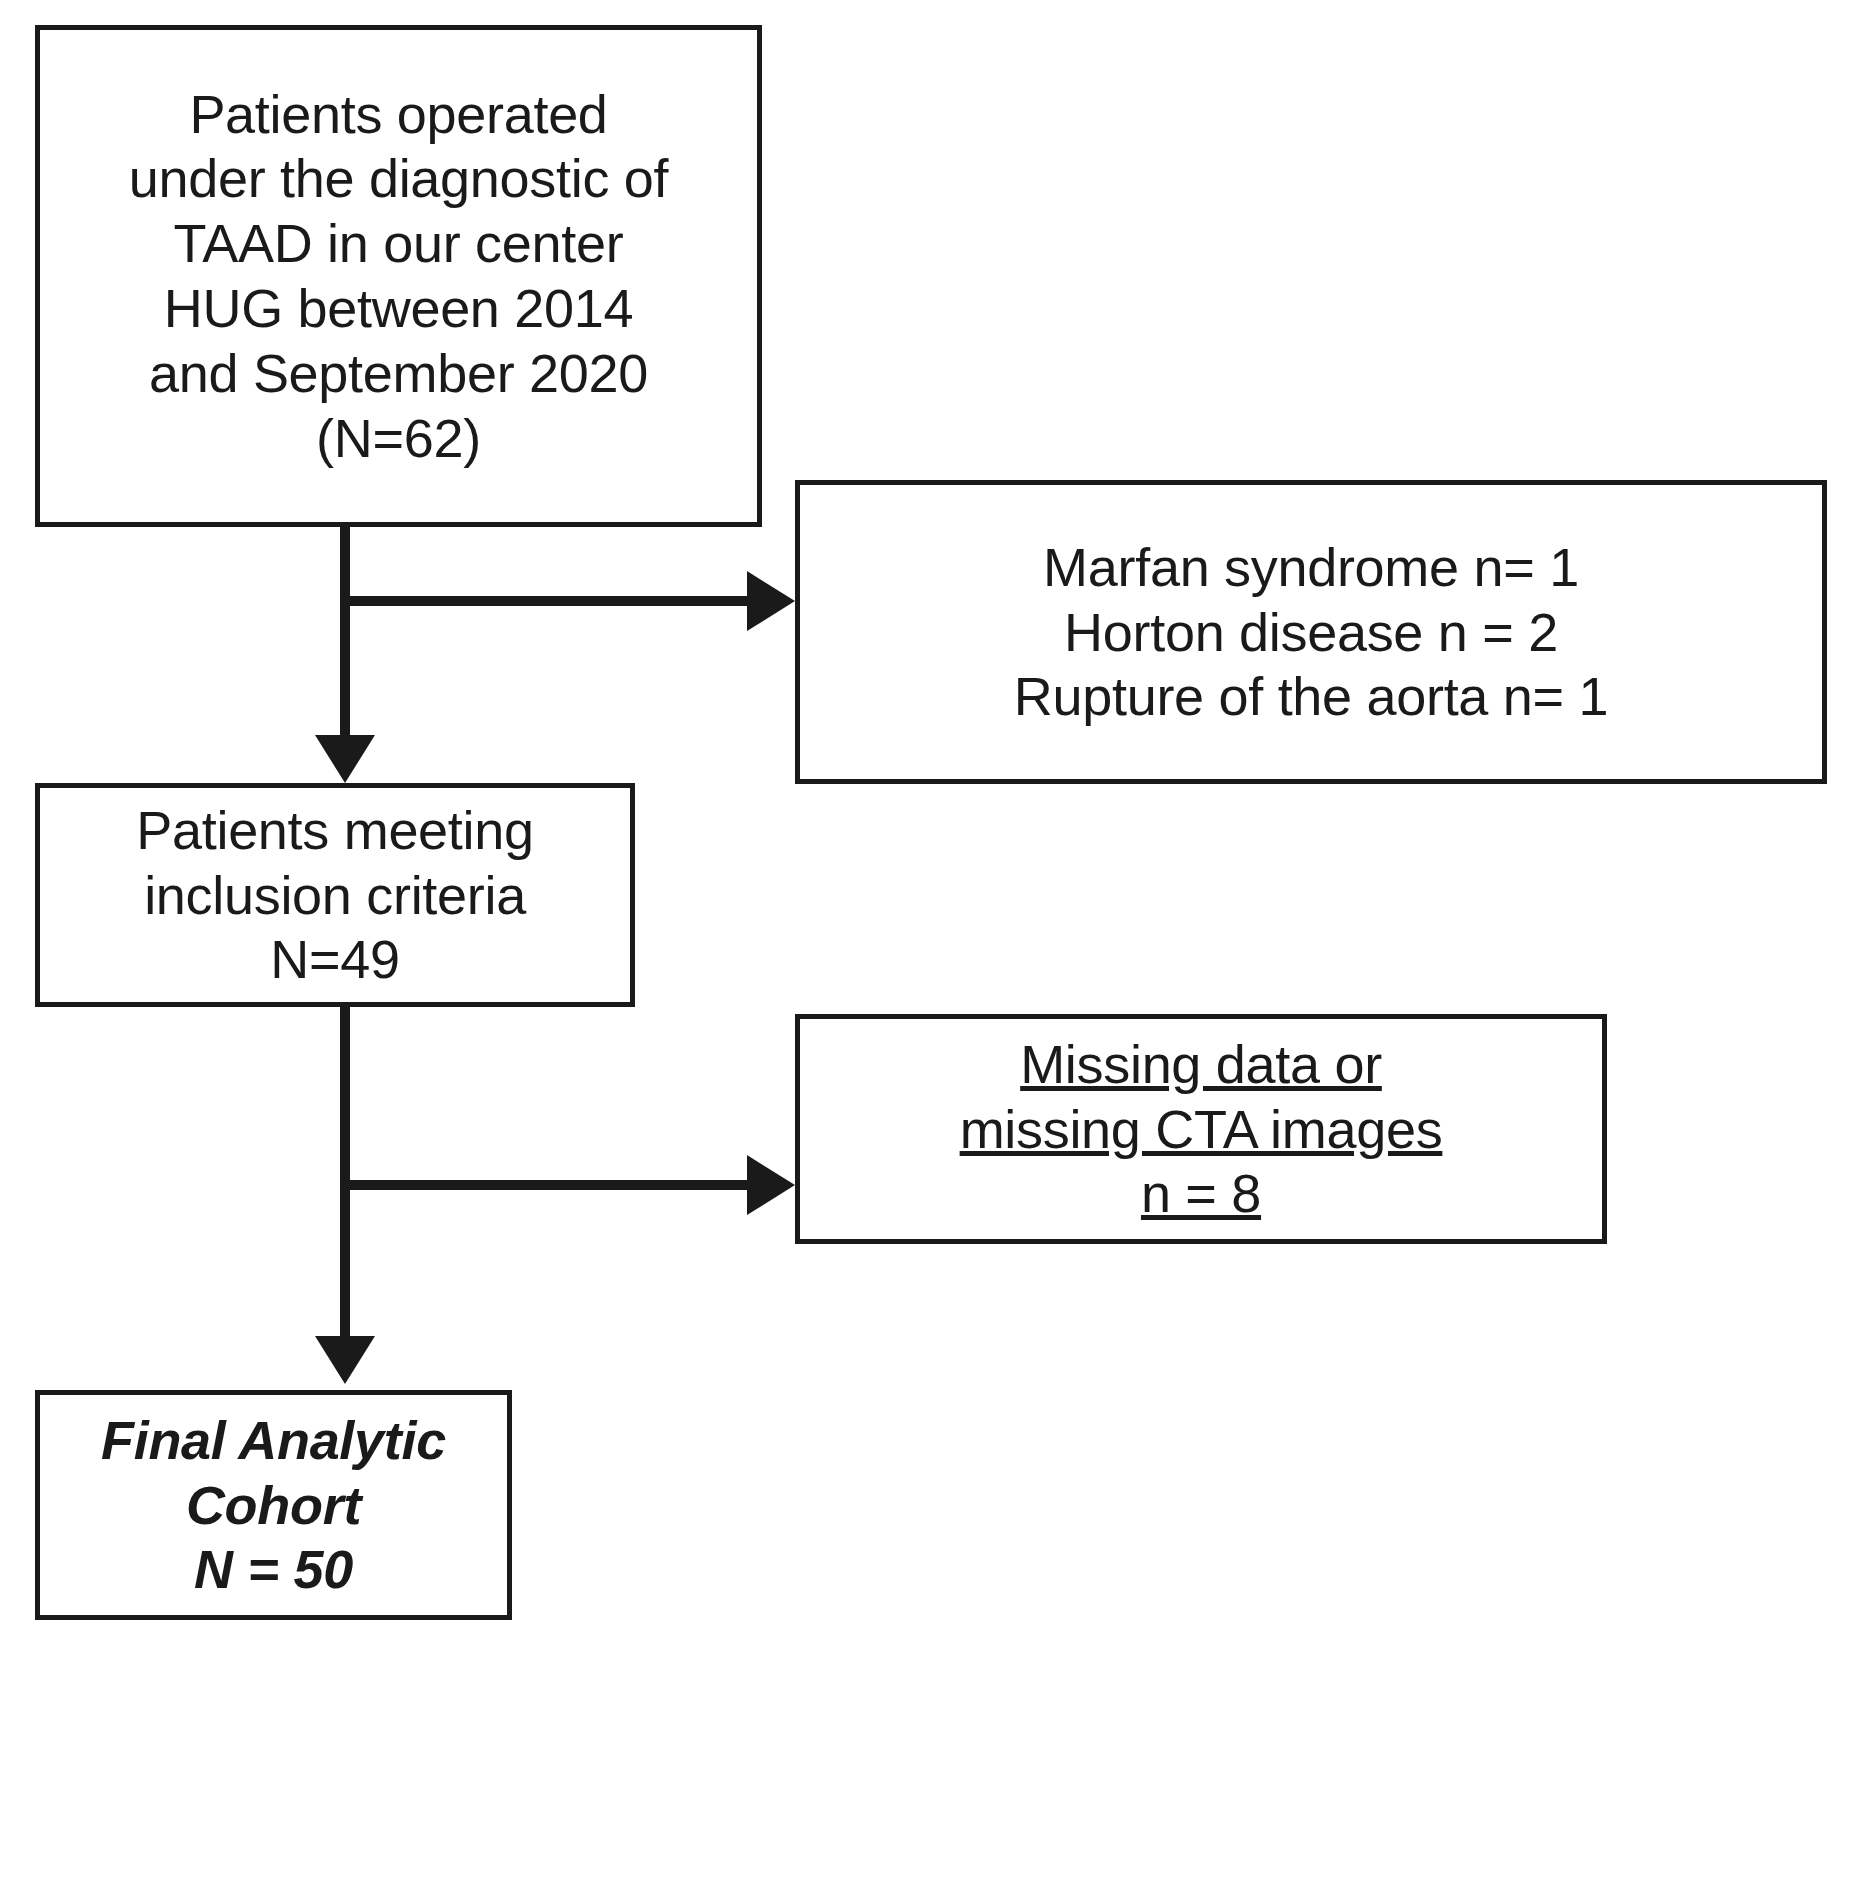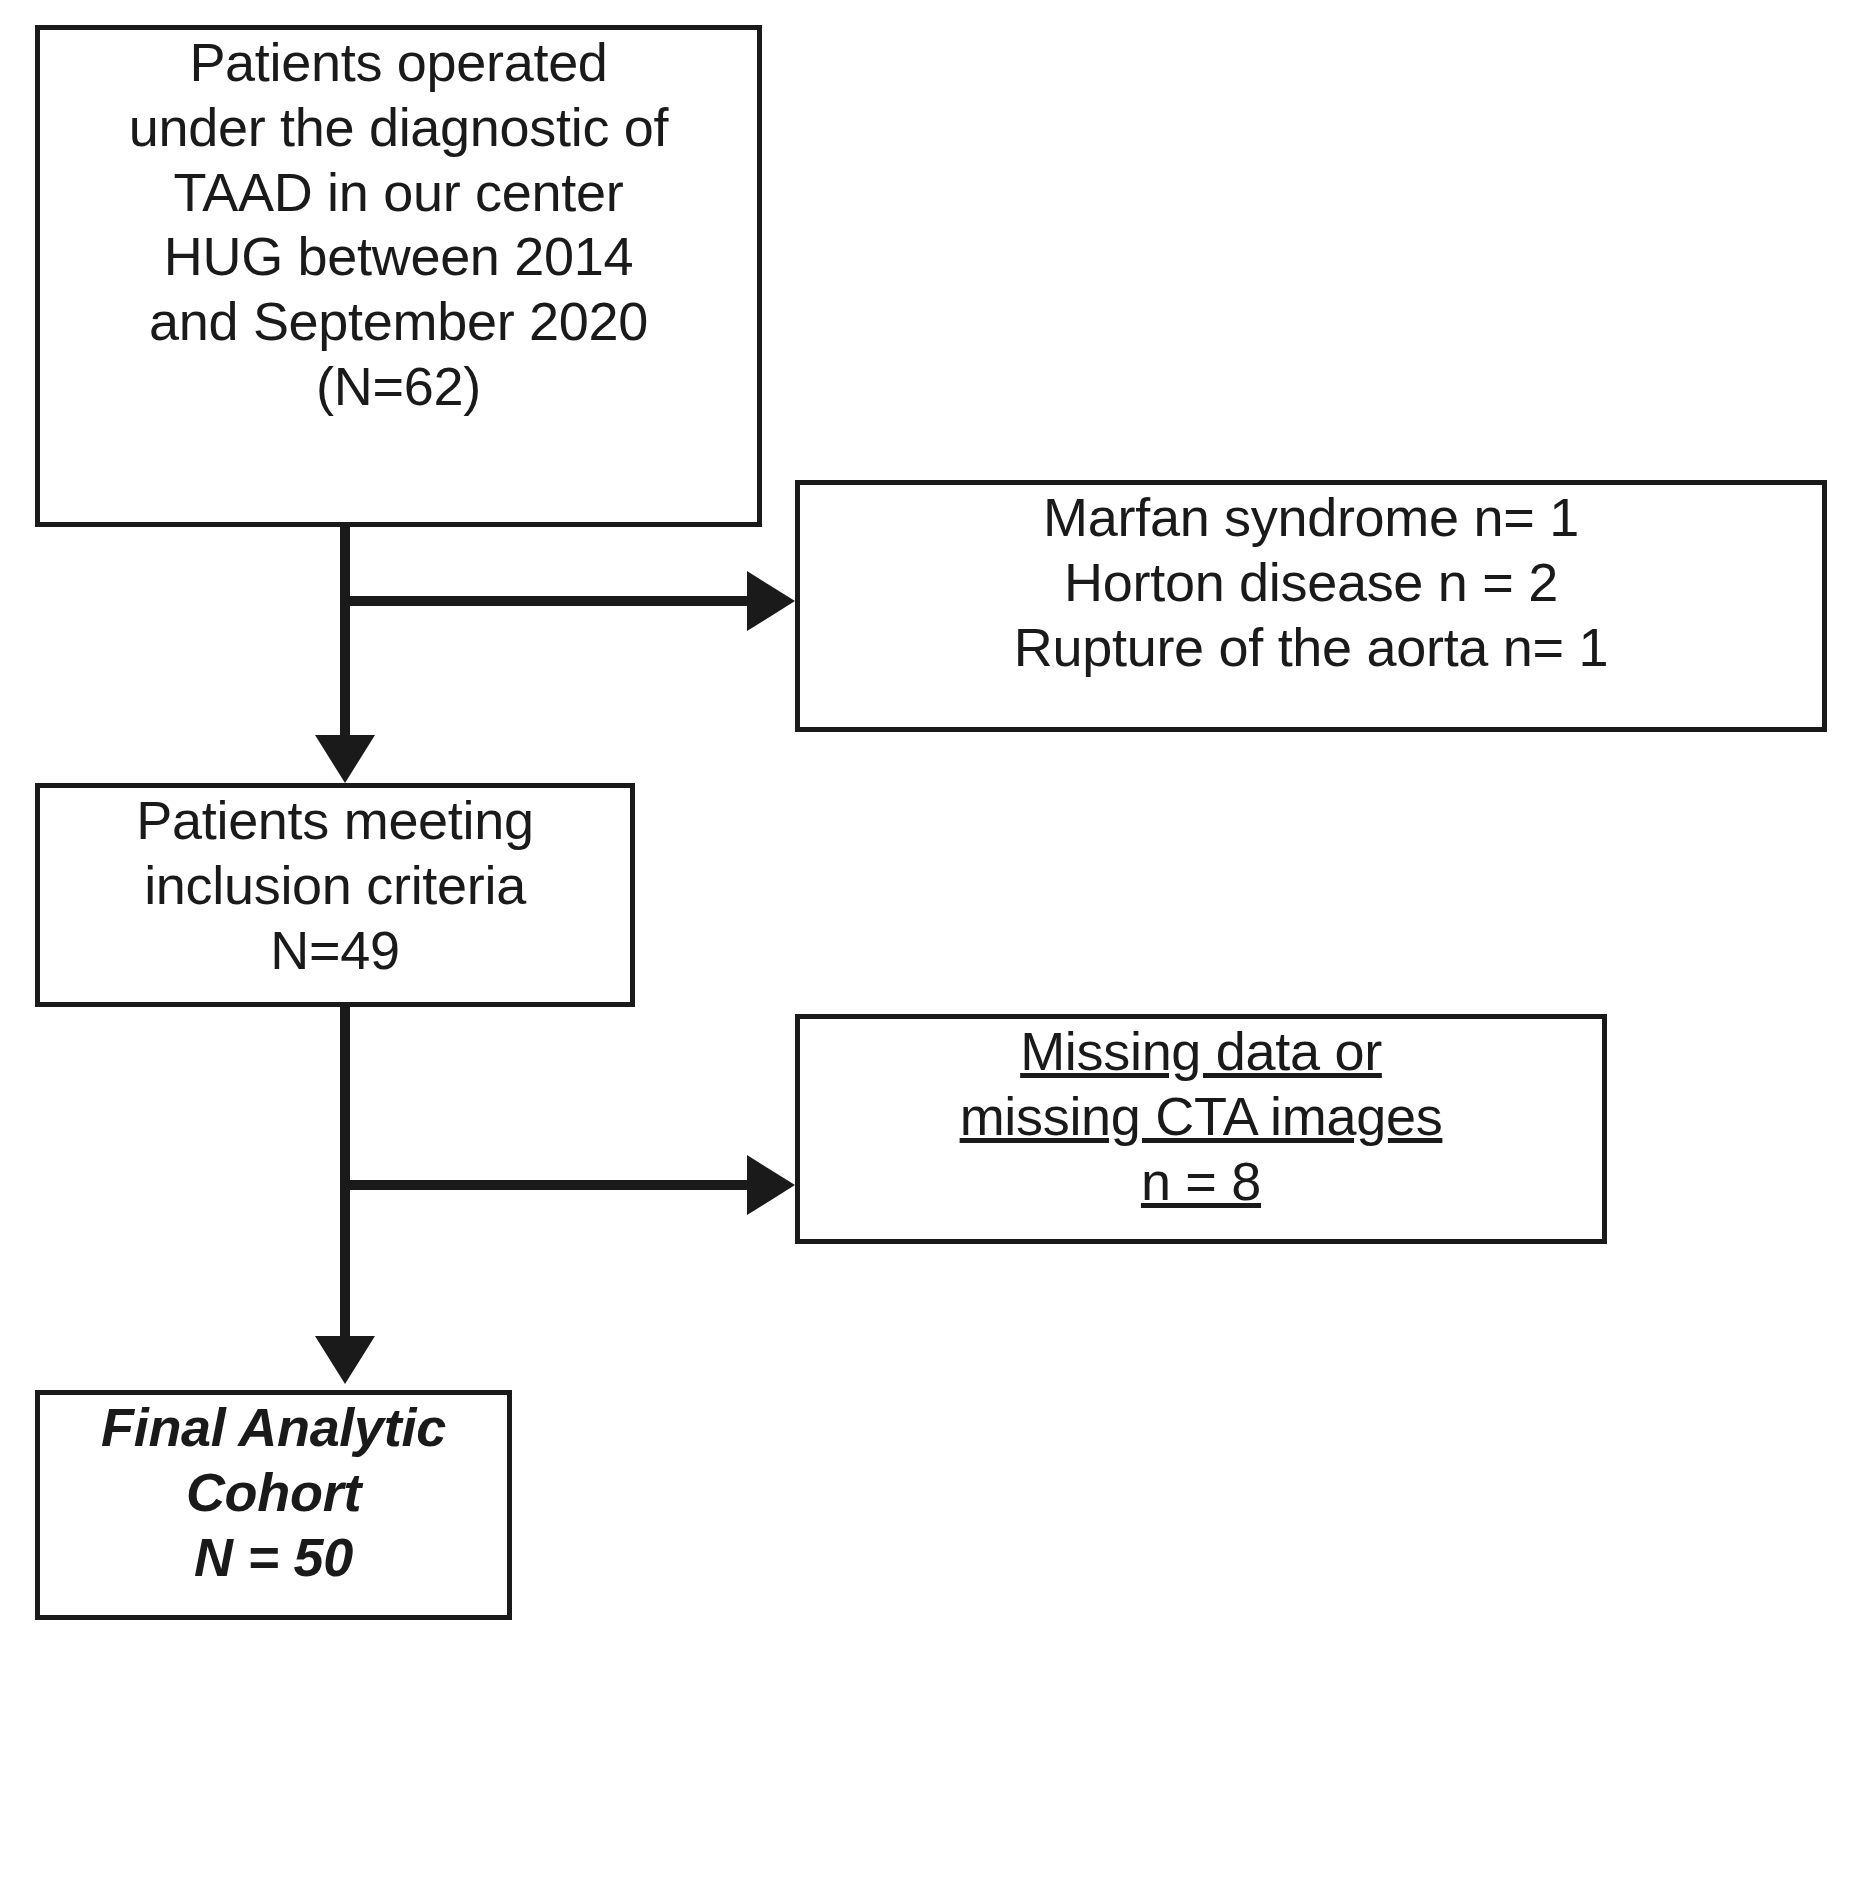--- a/index.html
+++ b/index.html
@@ -18,37 +18,38 @@
     height: 1890px;
     background: #ffffff;
     overflow: hidden;
   }
   .node-box {
     position: absolute;
     box-sizing: border-box;
     border: 5px solid #1a1a1a;
     background: #ffffff;
     display: flex;
+    align-items: center;
     justify-content: center;
     text-align: center;
   }
   .node-text {
     font-size: 54px;
     line-height: 1.20;
     letter-spacing: -0.3px;
     white-space: pre-line;
     padding: 0 14px;
   }
   .node-text.bold {
     font-weight: bold;
   }
 
   
   #box-source        { left: 35px;  top: 25px;   width: 727px; height: 502px; }
-  #box-excluded-dx   { left: 795px; top: 480px;  width: 1032px; height: 252px; }
+  #box-excluded-dx   { left: 795px; top: 480px;  width: 1032px; height: 304px; }
   #box-included      { left: 35px;  top: 783px;  width: 600px;  height: 224px; }
   #box-excluded-data { left: 795px; top: 1014px; width: 812px;  height: 230px; text-decoration: underline; }
   #box-final         { left: 35px;  top: 1390px; width: 477px;  height: 230px; font-style: italic; }
 
   
   .conn-v {
     position: absolute;
     width: 10px;
     background: #1a1a1a;
   }

